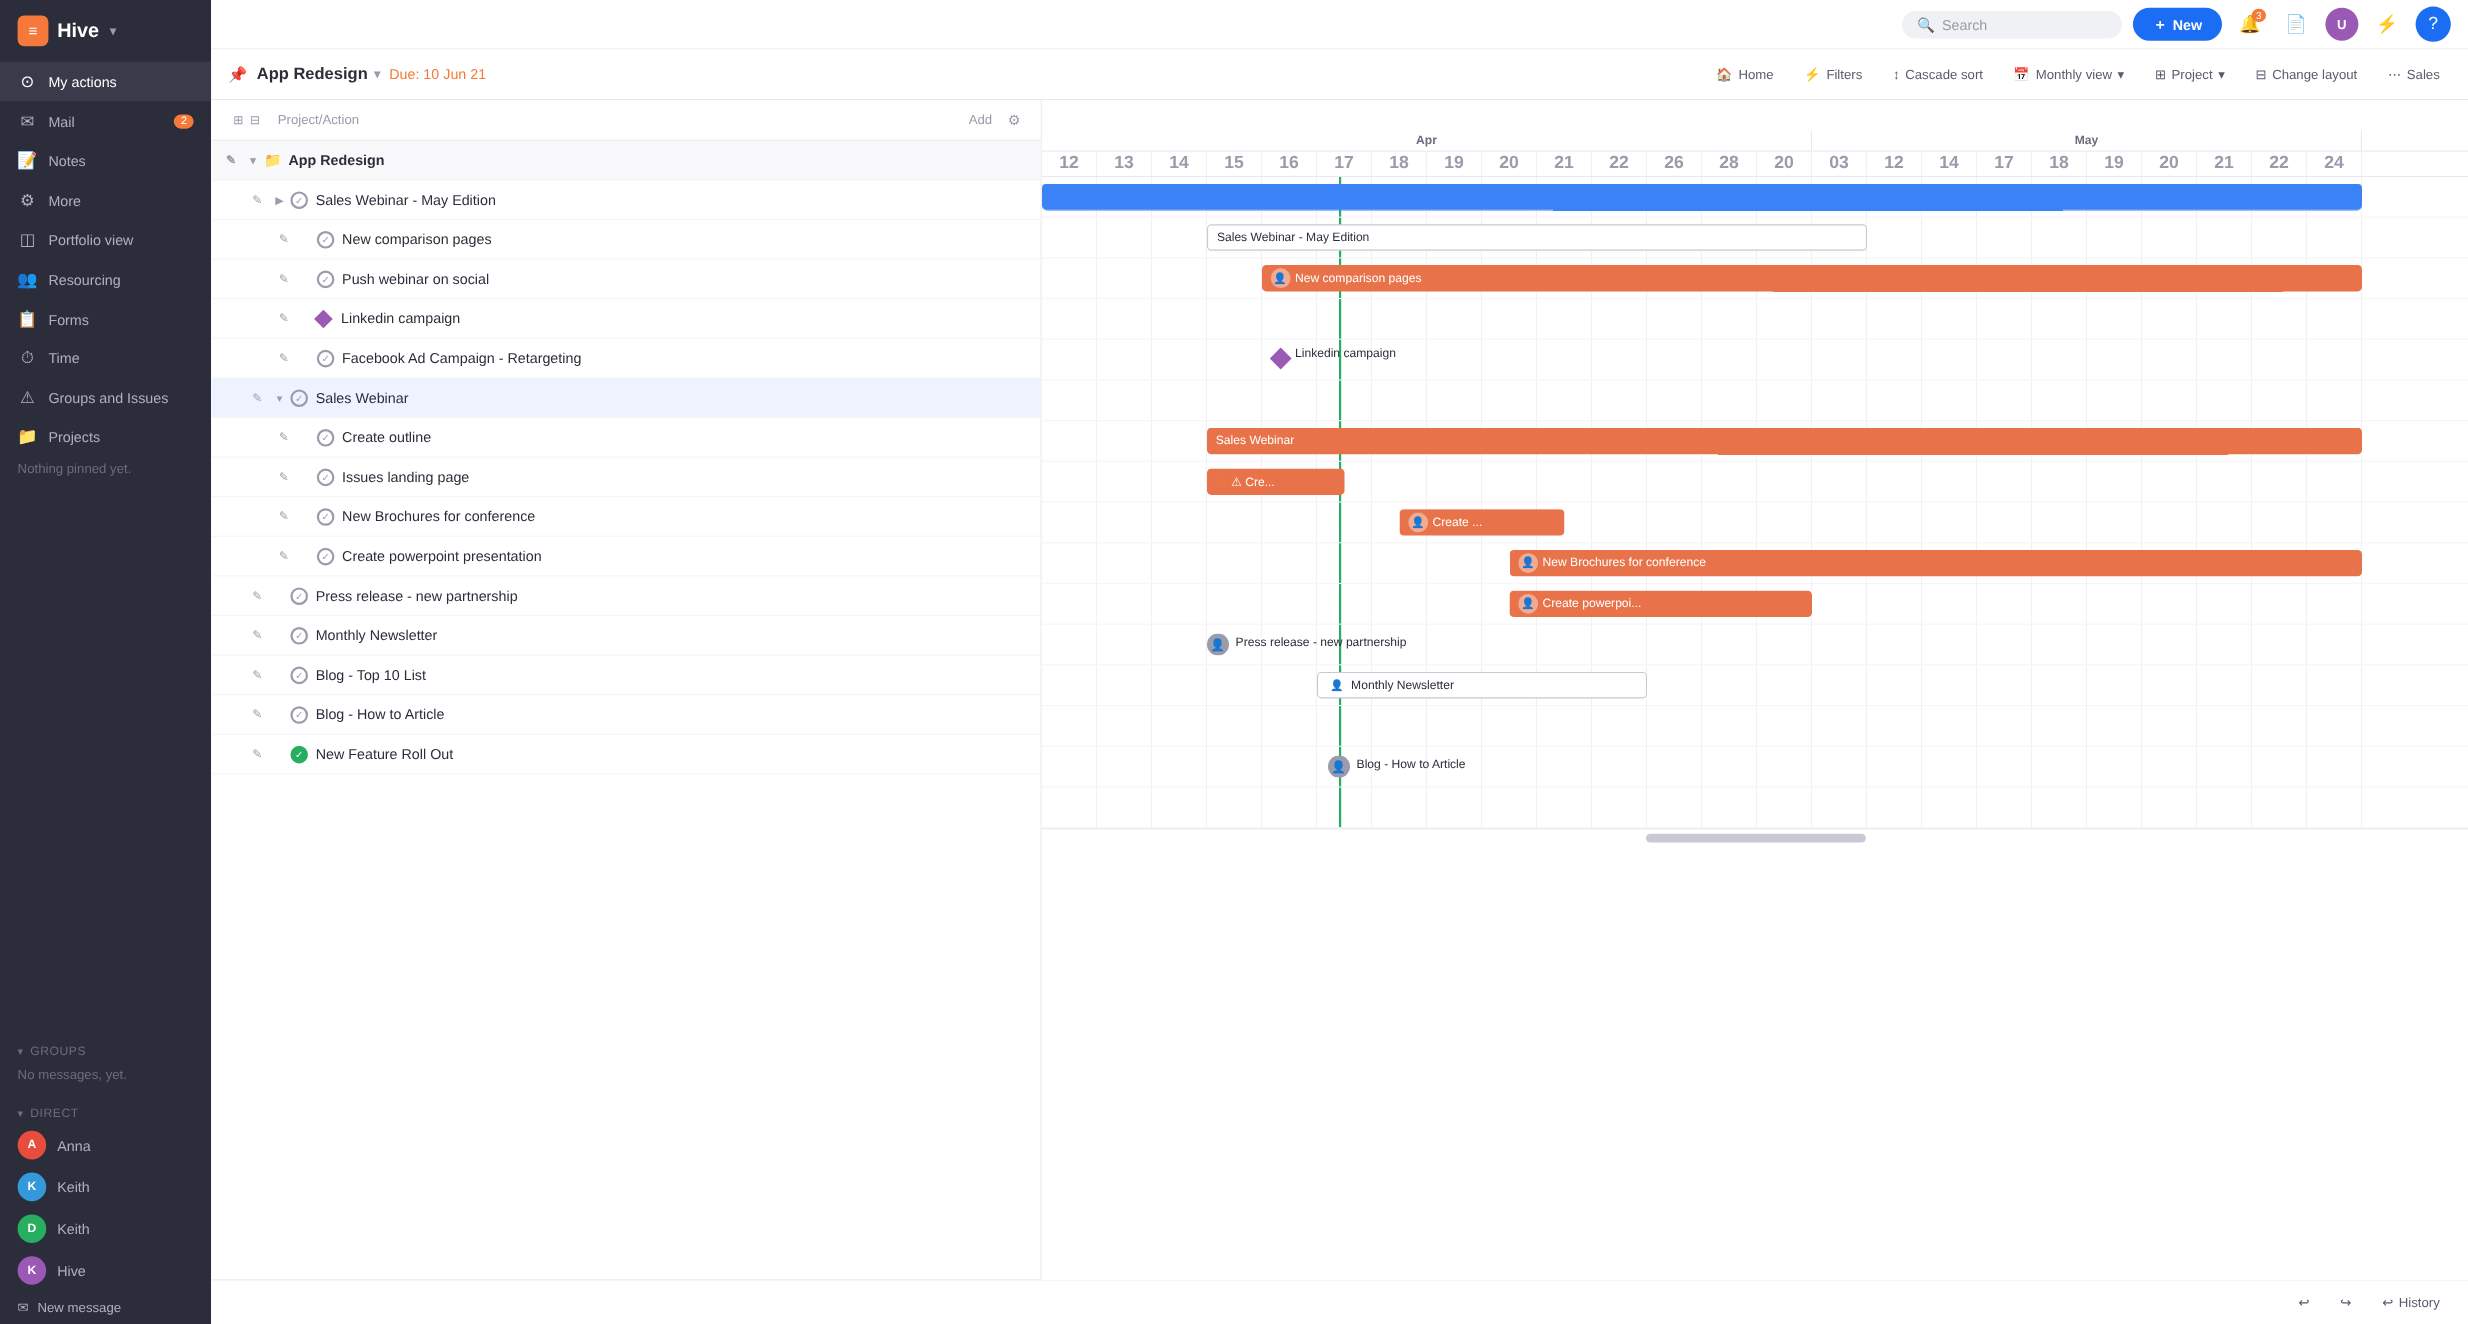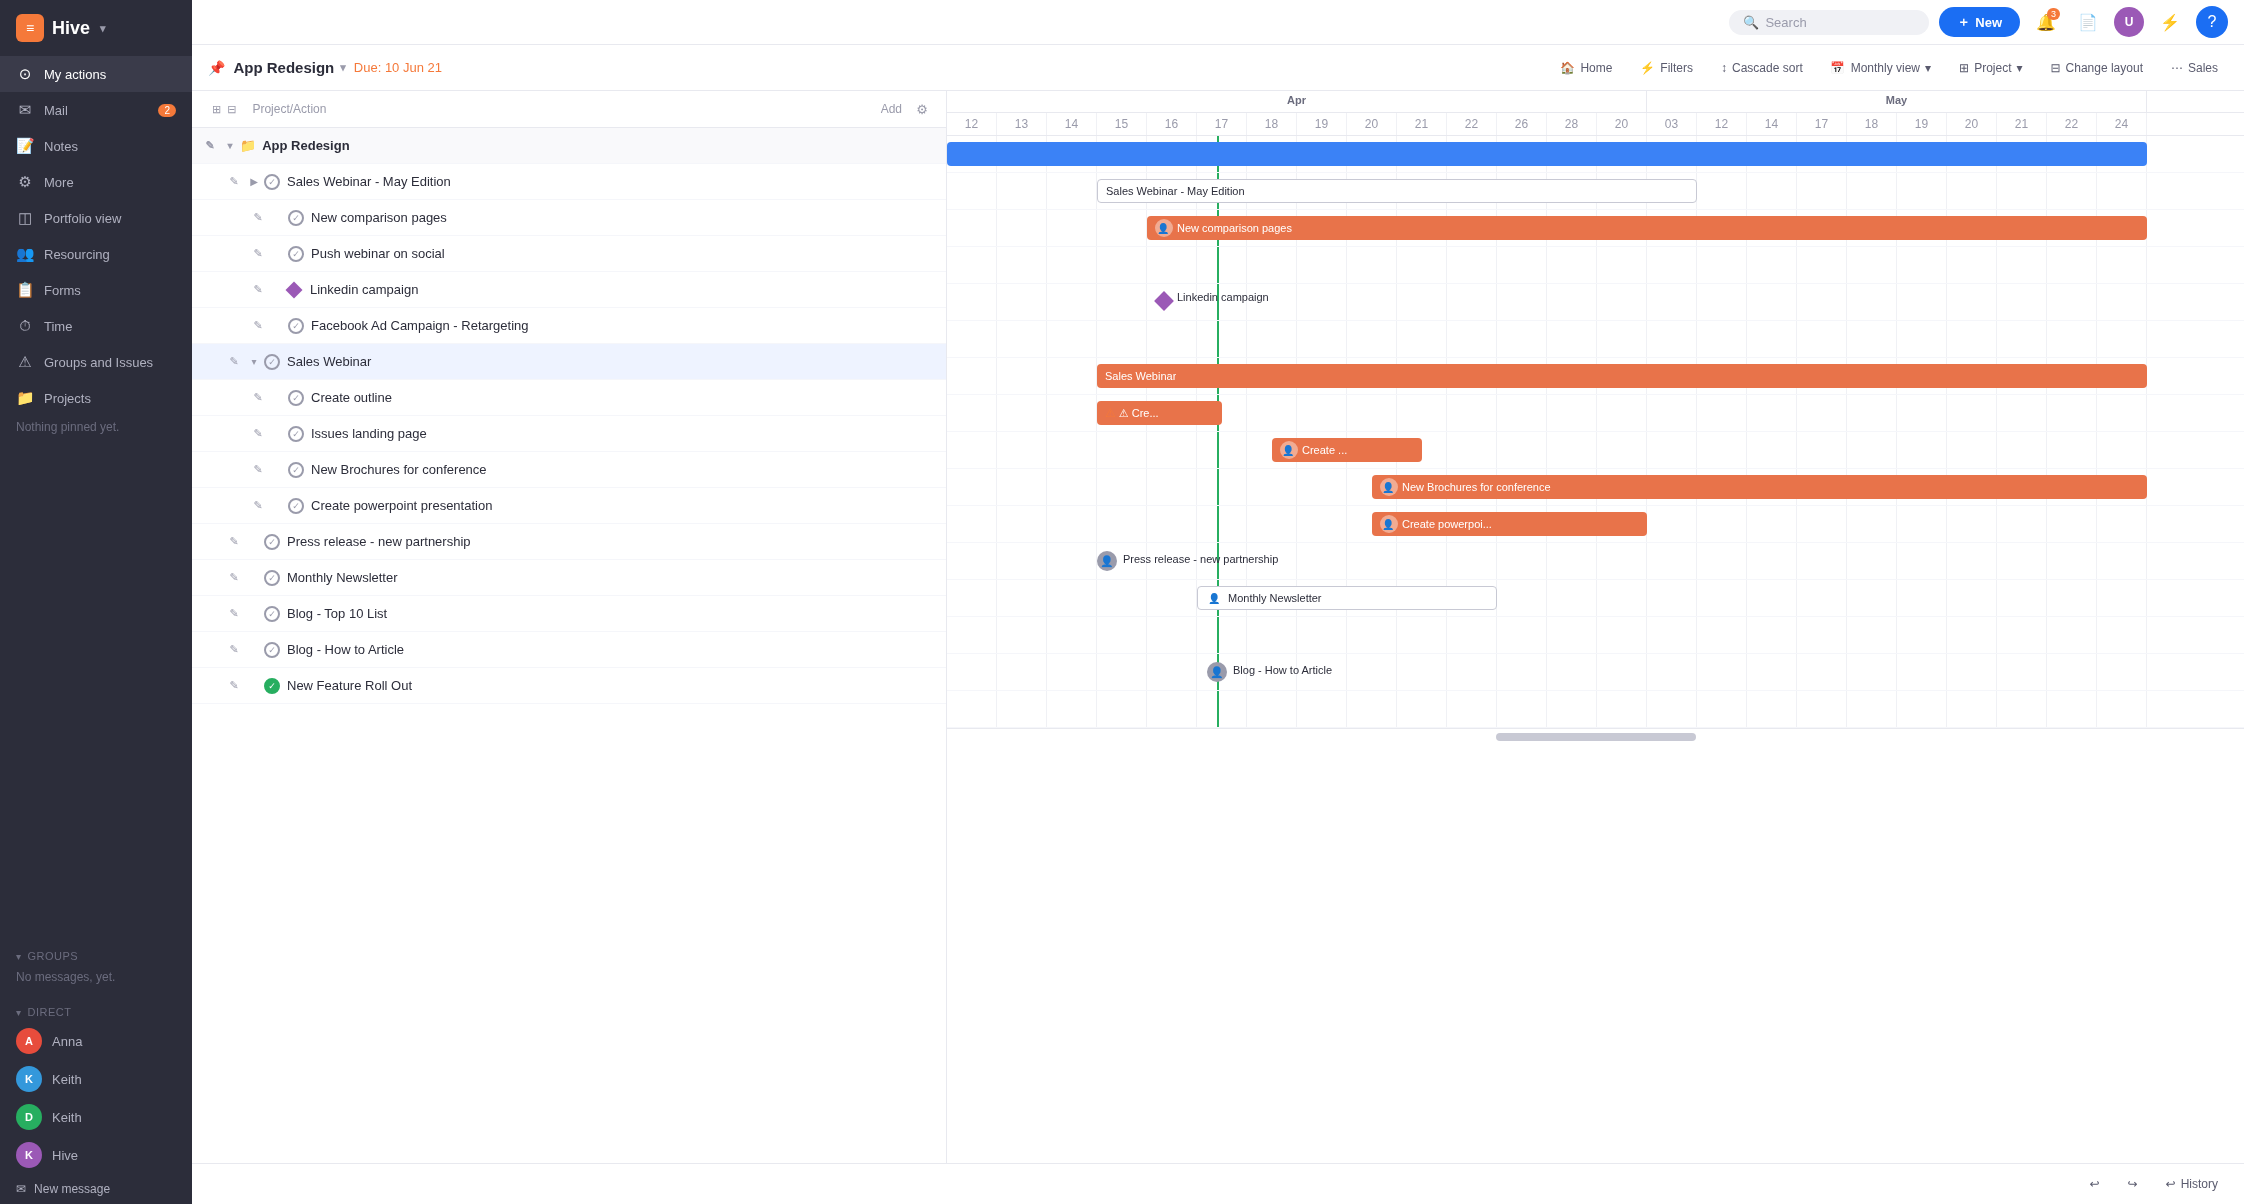--- a/index.html
+++ b/index.html
@@ -342,32 +342,34 @@
       border-bottom: 1px solid #e8e9ef;
       min-height: 22px;
     }
     .gantt-month-label {
       text-align: center;
       font-size: 11px;
       color: #6b6c7e;
       padding: 3px 0;
       font-weight: 600;
       border-right: 1px solid #e8e9ef;
+      margin-top: 28px;
     }
     .gantt-days {
       display: flex;
       min-height: 22px;
     }
     .gantt-day {
-      font-size: 12px;
+      font-size: 16px;
       color: #9a9bab;
       border-right: 1px solid #f0f1f5;
       display: flex;
       align-items: center;
       justify-content: center;
+      font-weight: bold;
     }
     .gantt-body {
       position: relative;
     }
     .gantt-row {
       display: flex;
       align-items: center;
       min-height: 36px;
       border-bottom: 1px solid #f5f6fa;
       position: relative;

